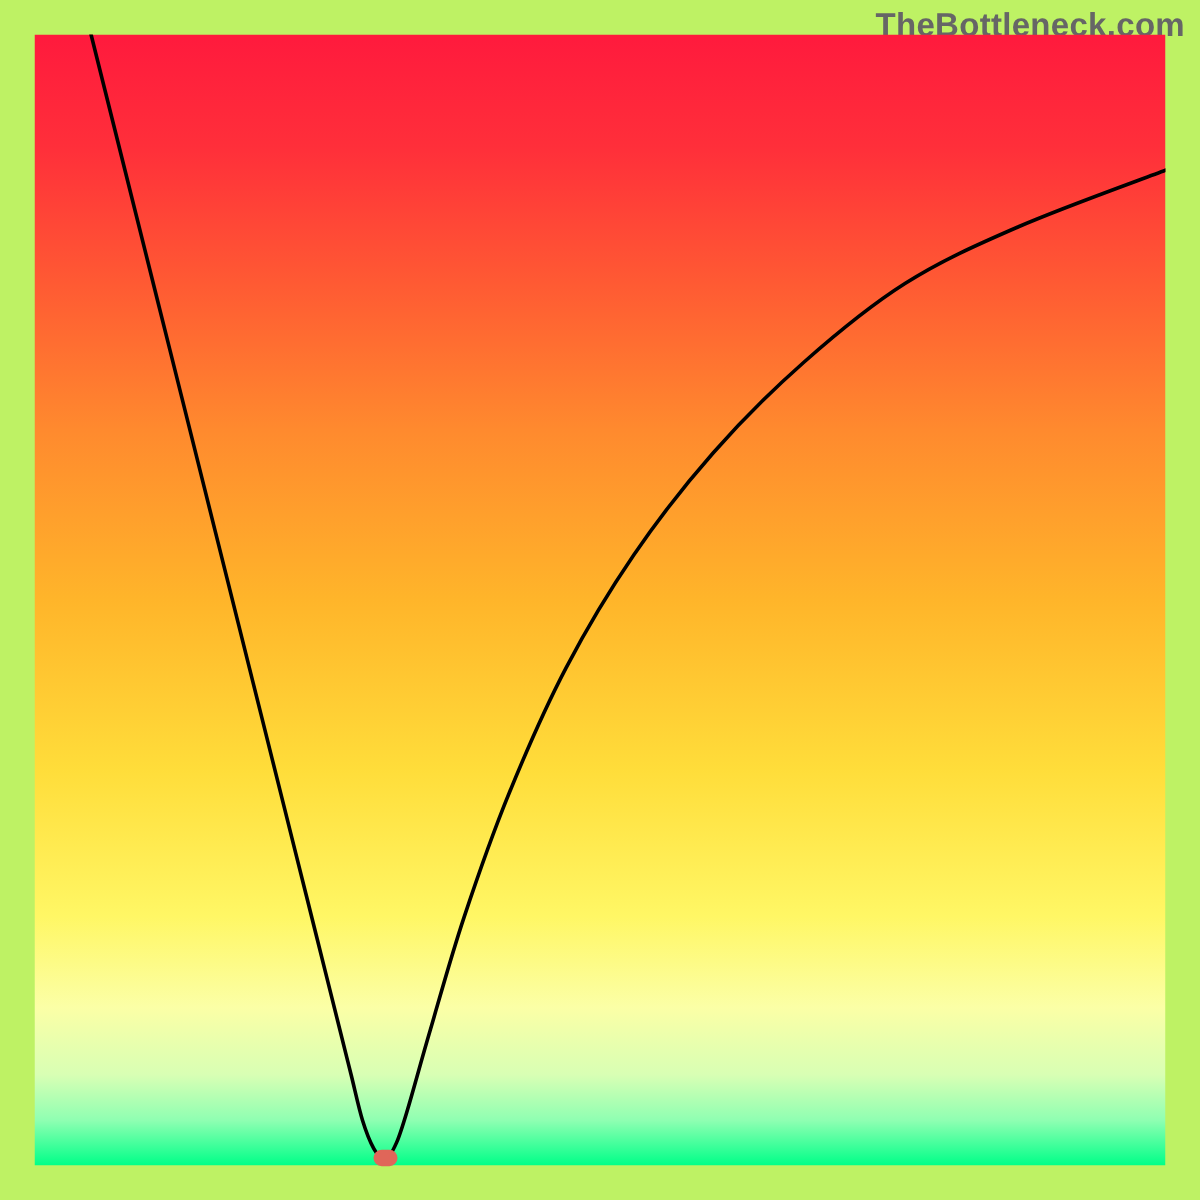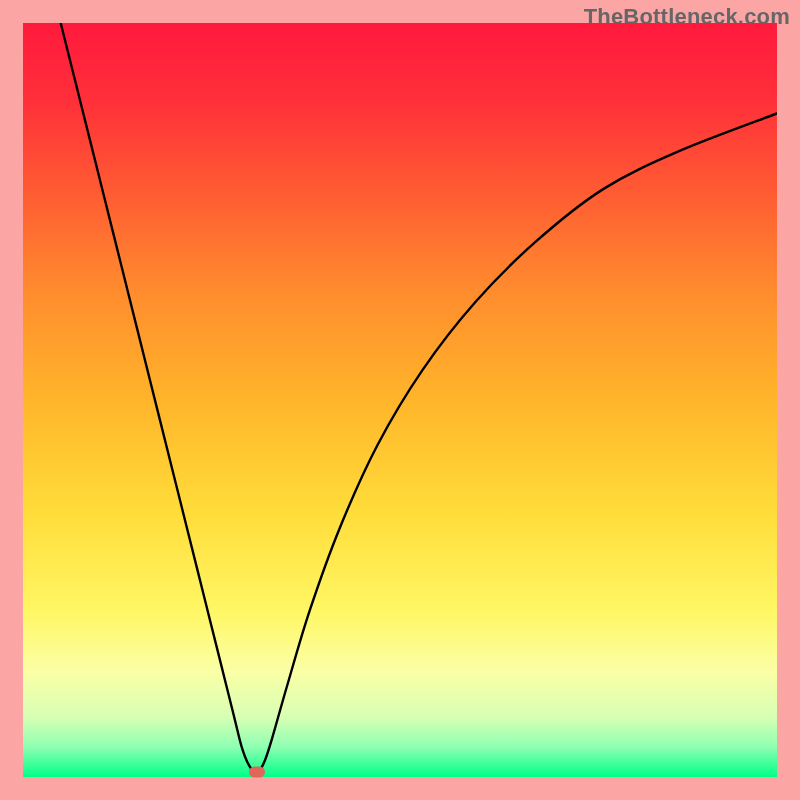--- a/index.html
+++ b/index.html
@@ -10,21 +10,21 @@
     background: #000;
     position: relative;
     font-family: Arial, Helvetica, sans-serif;
   }
   .frame {
     position: absolute;
     left: 0;
     top: 0;
     width: 800px;
     height: 800px;
-    background: #fca5a5;
+    background: #bef264;
   }
   .watermark {
     position: absolute;
     top: 4px;
     right: 10px;
     color: #666;
     font-size: 22px;
     font-weight: 600;
     letter-spacing: 0.2px;
   }

